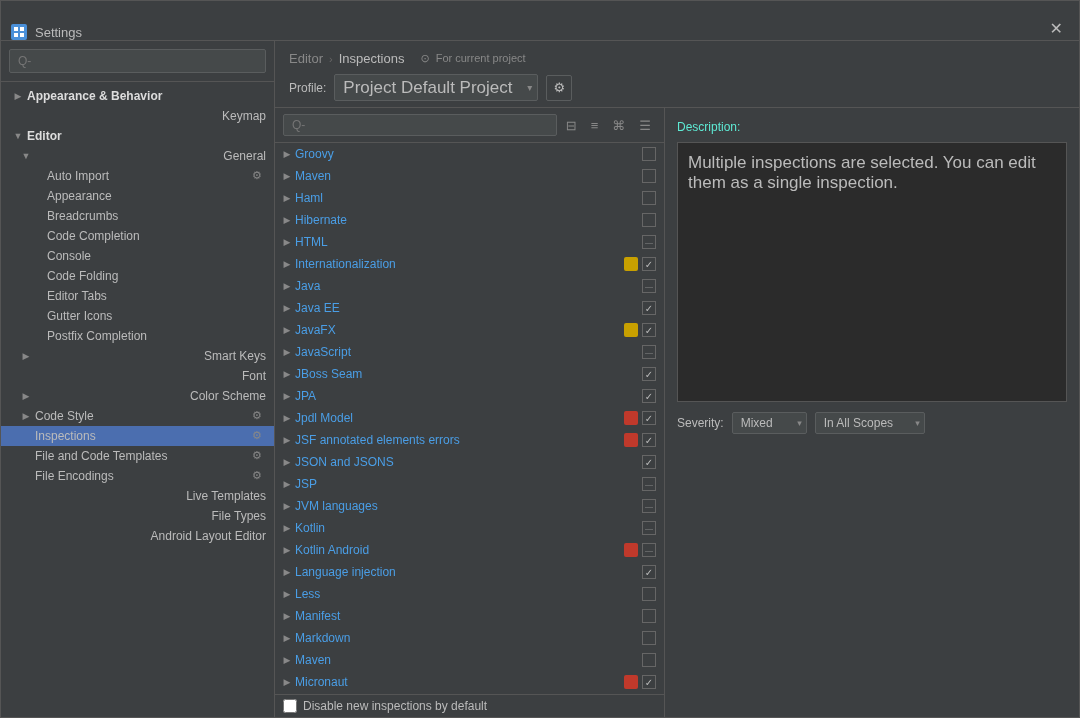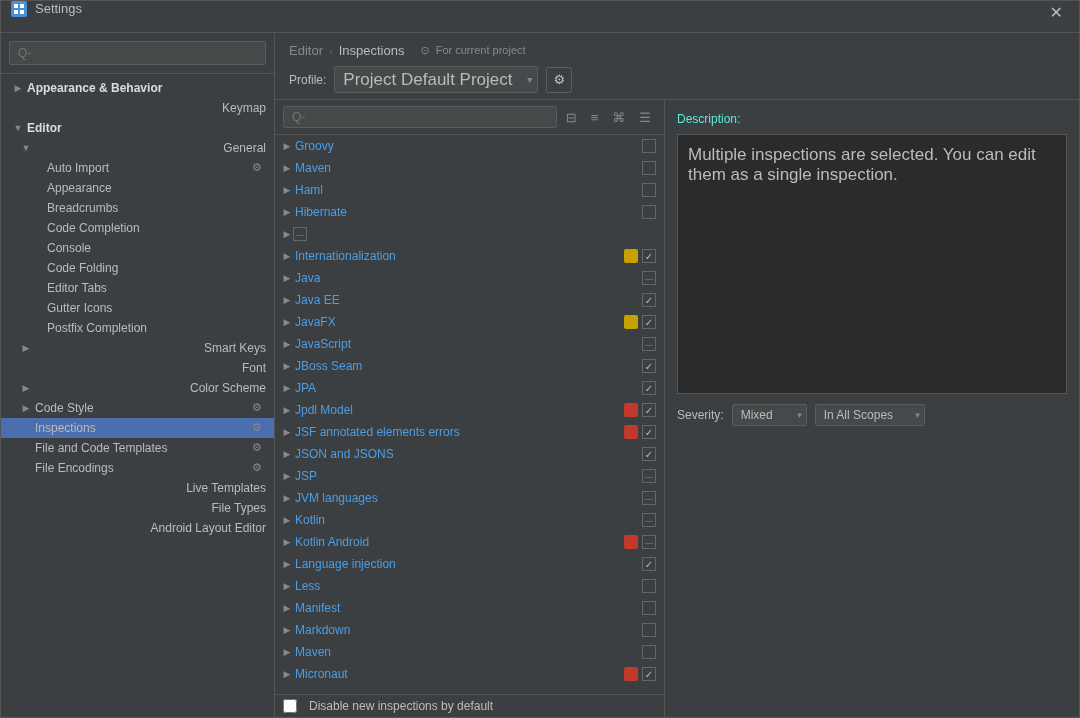--- a/index.html
+++ b/index.html
@@ -14,23 +14,23 @@
     }
     .window {
       width: 1080px;
       height: 718px;
       display: flex;
       flex-direction: column;
       border: 1px solid #555;
     }
     .title-bar {
       background: #3c3f41;
-      height: 32px;
-      display: flex;
-      align-items: flex-start;
+      height: 40px;
+      display: flex;
+      align-items: flex-end;
       padding: 0 10px;
       border-bottom: 1px solid #555;
       flex-shrink: 0;
     }
     .title-bar-icon {
       width: 16px;
       height: 16px;
       margin-right: 8px;
       background: #4a90d9;
       border-radius: 2px;
@@ -315,21 +315,21 @@
     }
     
     ::-webkit-scrollbar { width: 6px; }
     ::-webkit-scrollbar-track { background: #3c3f41; }
     ::-webkit-scrollbar-thumb { background: #666; border-radius: 3px; }
     .disable-row {
       display: flex;
       align-items: center;
       padding: 4px 8px;
       border-top: 1px solid #555;
-      gap: 12px;
+      gap: 6px;
       flex-shrink: 0;
     }
     .disable-checkbox {
       width: 14px; height: 14px;
       border: 1px solid #666;
       background: #3c3f41;
       cursor: pointer;
     }
     .disable-label { color: #bbbbbb; font-size: 12px; }
   </style>
@@ -537,20 +537,21 @@
             </div>
 
             <div class="inspection-item">
               <span class="inspection-arrow">▶</span>
               <span class="inspection-label">Hibernate</span>
               <div class="checkbox"></div>
             </div>
 
             <div class="inspection-item">
               <span class="inspection-arrow">▶</span>
+              <span class="inspection-label">HTML</span>
               <div class="checkbox indeterminate">—</div>
             </div>
 
             <div class="inspection-item">
               <span class="inspection-arrow">▶</span>
               <span class="inspection-label">Internationalization</span>
               <div class="severity-dot yellow"></div>
               <div class="checkbox checked">✓</div>
             </div>
 

